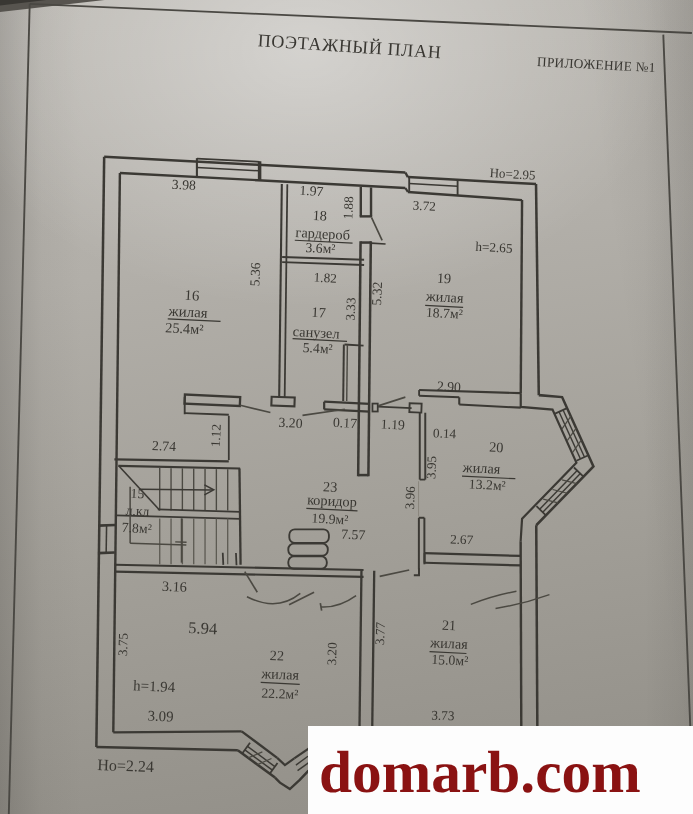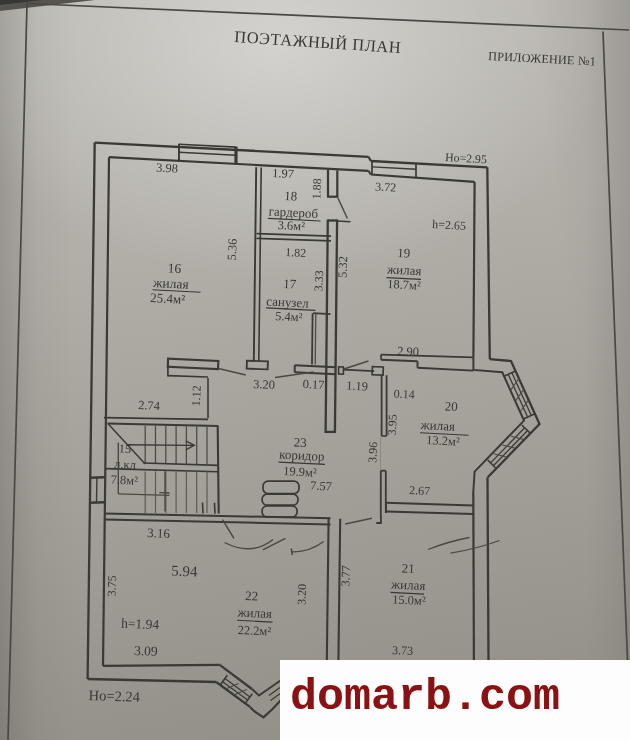--- a/index.html
+++ b/index.html
@@ -6,21 +6,21 @@
 #page{position:relative;width:630px;height:740px;overflow:hidden;
 background:
  radial-gradient(ellipse 540px 380px at 44% 6%, rgba(255,255,255,0.40), rgba(255,255,255,0) 62%),
  linear-gradient(90deg, rgba(35,33,30,0.18) 0%, rgba(35,33,30,0.04) 6%, rgba(35,33,30,0) 12%),
  linear-gradient(270deg, rgba(35,33,30,0.08) 0%, rgba(35,33,30,0) 7%),
  linear-gradient(262deg, rgba(35,33,30,0.10) 0%, rgba(35,33,30,0) 14%),
  linear-gradient(172deg, #bab7b1 0%, #b2afa9 32%, #a3a099 62%, #918e87 100%);
 }
 svg{position:absolute;left:0;top:0;filter:blur(0.28px);}
 #wmbox{position:absolute;left:279.5px;top:660px;width:350.5px;height:80px;background:#fdfdfd;}
-#wmtext{position:absolute;left:290px;top:675px;font-family:Liberation Mono, monospace;font-weight:bold;font-size:45px;line-height:1;color:#8a1212;letter-spacing:0px;}
+#wmtext{position:absolute;left:290px;top:675px;font-family:Liberation Serif, serif;font-weight:bold;font-size:54px;line-height:1;color:#8a1212;letter-spacing:0px;}
 </style>
 </head>
 <body>
 <div id="page">
 <svg width="630" height="740" viewBox="0 0 630 740">
 
 <polygon points="0.0,0.0 95.0,0.0 0.0,11.0" fill="#57544f" stroke="none"></polygon>
 <polygon points="0.0,0.0 42.0,0.0 0.0,5.0" fill="#393733" stroke="none"></polygon>
 
 <line x1="27.0" y1="3.5" x2="629.0" y2="30.0" stroke="#4a4843" stroke-width="1.7" stroke-linecap="butt"></line>

